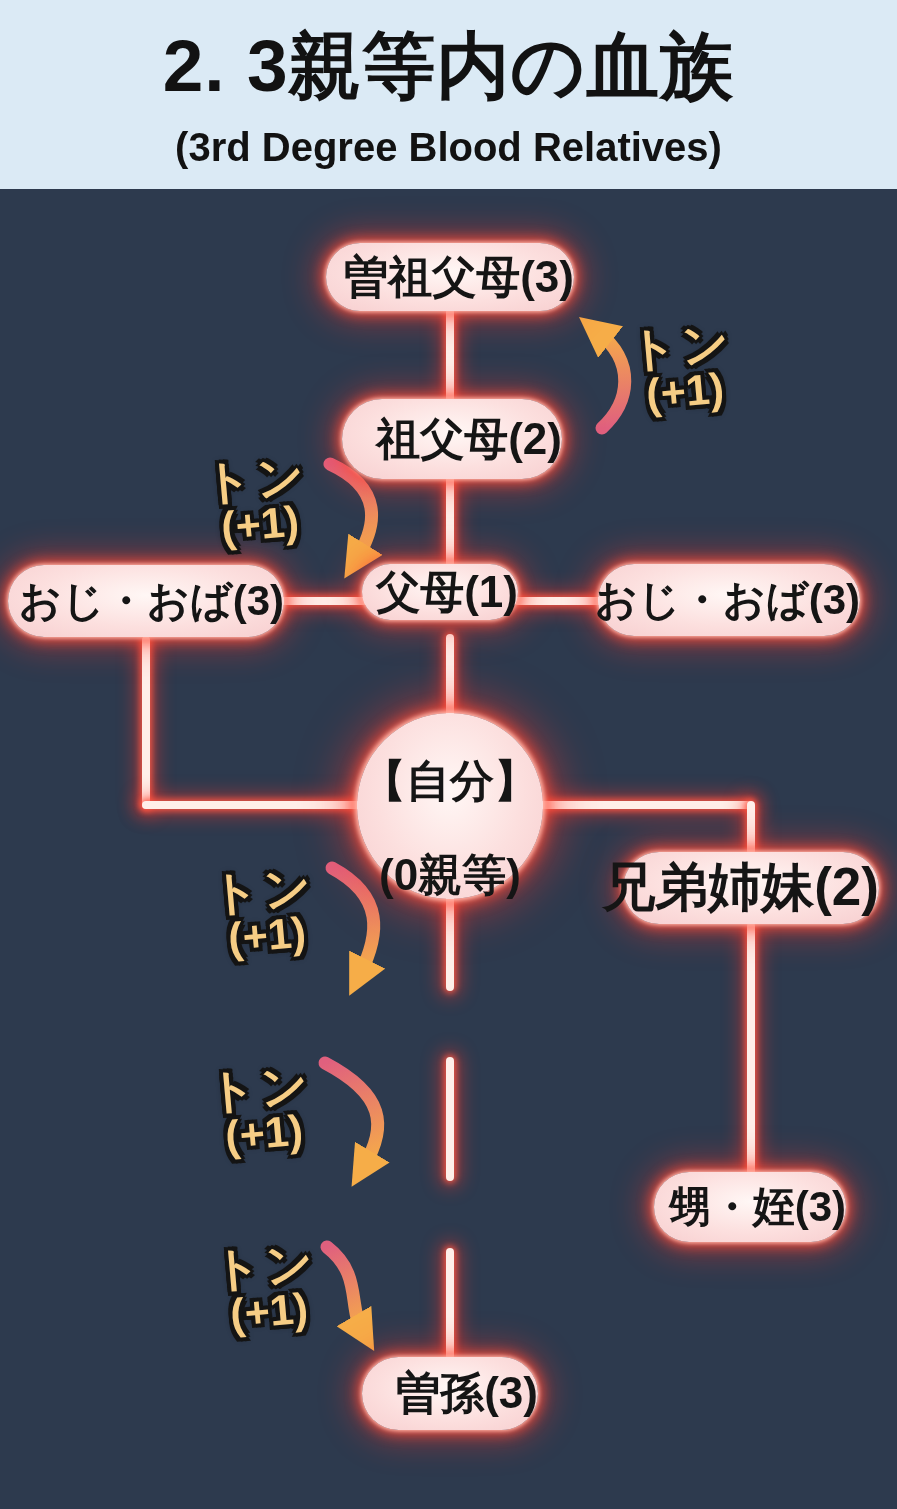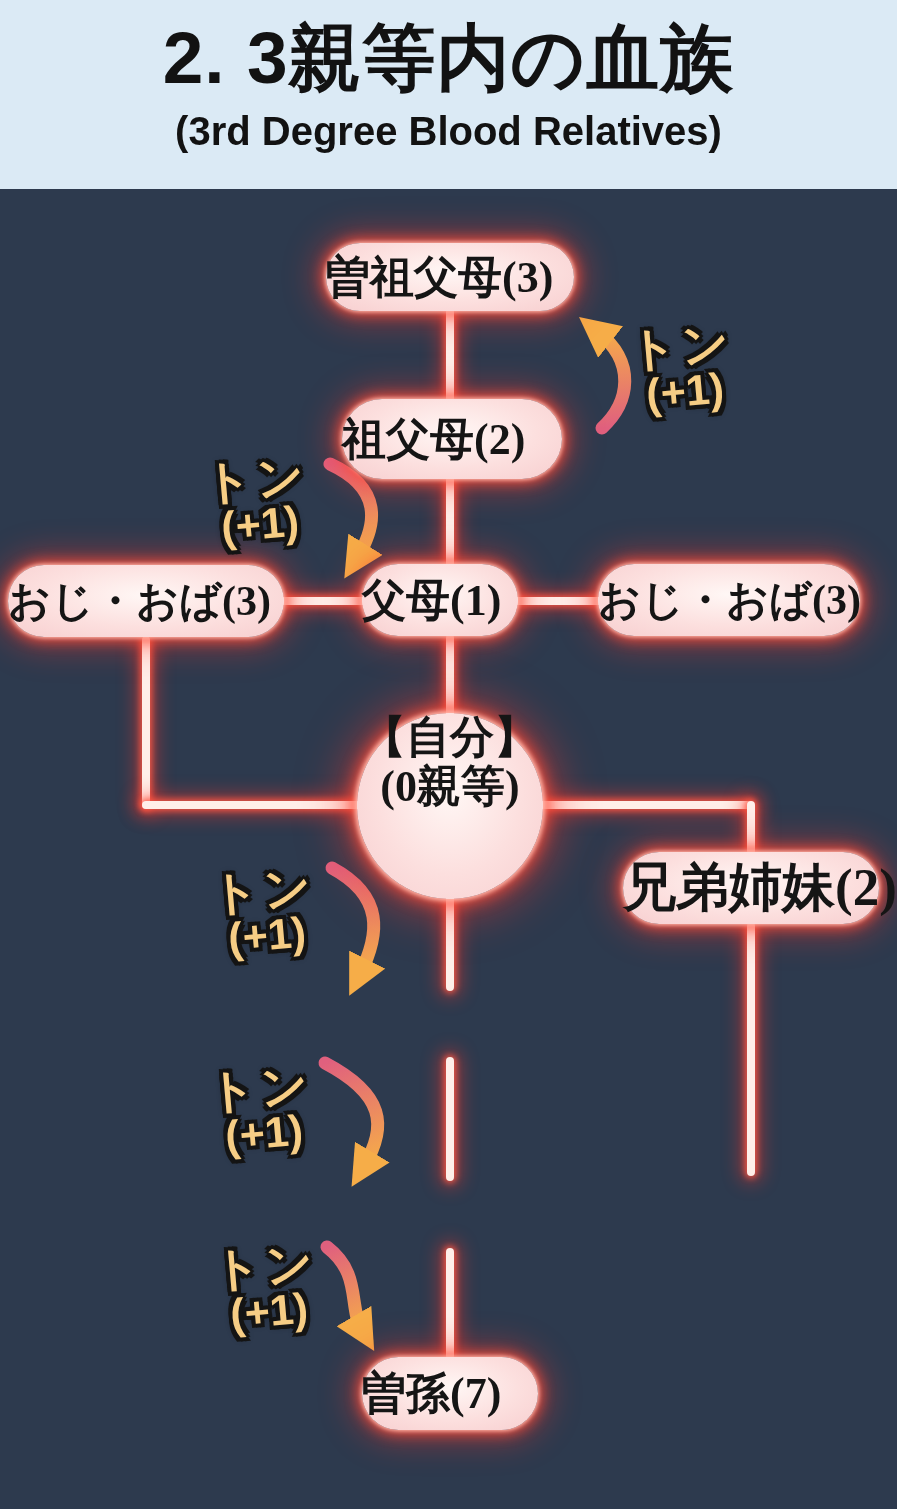--- a/index.html
+++ b/index.html
@@ -4,41 +4,41 @@
 <style>
   html,body{margin:0;padding:0;background:#222;}
   #stage{
     position:relative;width:897px;height:1509px;overflow:hidden;
     background:#2d3a4e;
     font-family:"Liberation Sans","DejaVu Sans",sans-serif;
   }
   
   #header{position:absolute;left:0;top:0;width:897px;height:189px;background:#dbeaf5;}
   #title{
-    margin:0;padding-top:10px;text-align:center;
+    margin:8px;padding-top:10px;text-align:center;
     font-size:73px;font-weight:bold;color:#121212;letter-spacing:1px;white-space:nowrap;
   }
   #subtitle{
     margin:0;text-align:center;font-size:40px;font-weight:bold;color:#121212;white-space:nowrap;
   }
   
   .line{
     position:absolute;background:#ffefe9;border-radius:4px;
     box-shadow:0 0 6px 2px rgba(255,90,70,.9),0 0 18px 7px rgba(255,55,45,.45);
   }
   
   .node{
-    position:absolute;display:flex;align-items:center;justify-content:flex-start;
+    position:absolute;display:flex;align-items:center;justify-content:flex-end;
     border-radius:40px;
     background:radial-gradient(ellipse at 50% 42%,#fff7f5 0%,#fcdfde 55%,#f7cecf 100%);
     box-shadow:0 0 4px 1px #ffc0b4,0 0 13px 4px rgba(255,80,60,.85),0 0 32px 11px rgba(255,55,45,.42);
-    color:#151515;font-weight:bold;white-space:nowrap;text-align:center;font-family:Liberation Serif, serif;
+    color:#151515;font-weight:bold;white-space:nowrap;text-align:center;
   }
   .node.circle{border-radius:50%;flex-direction:column;line-height:1.12;
-    box-shadow:0 0 5px 2px #ffc0b4,0 0 16px 5px rgba(255,80,60,.9),0 0 44px 16px rgba(255,55,45,.5);}
+    box-shadow:0 0 5px 2px #ffc0b4,0 0 16px 5px rgba(255,80,60,.9),0 0 44px 16px rgba(255,55,45,.5);gap:44px;}
   
   .steplabel{
     position:absolute;text-align:center;font-weight:bold;color:#f6cd85;
     transform:rotate(-5deg);line-height:1.02;
     text-shadow:-4px -4px 0 #141414,4px -4px 0 #141414,-4px 4px 0 #141414,4px 4px 0 #141414,
                 -4px 0 0 #141414,4px 0 0 #141414,0 -4px 0 #141414,0 4px 0 #141414,0 0 7px rgba(0,0,0,.85);
   }
   .steplabel .l1{font-size:47px;letter-spacing:4px;}
   .steplabel .l2{font-size:43px;}
   svg.overlay{position:absolute;left:0;top:0;pointer-events:none;}
@@ -108,42 +108,45 @@
   </div>
 
   <div class="node" style="left:342px;top:399px;width:220px;height:80px;font-size:44px">
     <span>祖父母(2)</span>
   </div>
 
   <div class="node" style="left:8px;top:565px;width:276px;height:72px;font-size:42px">
     <span>おじ・おば(3)</span>
   </div>
 
-  <div class="node" style="left:362px;top:564px;width:156px;height:72px;font-size:44px">
+  <div class="node" style="left:362px;top:564px;width:156px;height:56px;font-size:44px">
     <span>父母(1)</span>
   </div>
 
   <div class="node" style="left:598px;top:564px;width:262px;height:72px;font-size:42px">
     <span>おじ・おば(3)</span>
   </div>
 
   <div class="node circle" style="left:357px;top:713px;width:186px;height:186px;font-size:44px">
     <span>【自分】</span>
     <span>(0親等)</span>
   </div>
 
   <div class="node" style="left:623px;top:852px;width:256px;height:72px;font-size:53px">
     <span>兄弟姉妹(2)</span>
   </div>
 
 
 
+  <div class="node" style="left:654px;top:1172px;width:192px;height:70px;font-size:42px">
+    <span>甥・姪(3)</span>
+  </div>
 
   <div class="node" style="left:362px;top:1357px;width:176px;height:73px;font-size:44px">
-    <span>曽孫(7)</span>
+    <span>曽孫(3)</span>
   </div>
 
   <div class="steplabel" style="left:608px;top:322px;width:150px">
     <div class="l1">トン</div>
     <div class="l2">(+1)</div>
   </div>
 
   <div class="steplabel" style="left:183px;top:455px;width:150px">
     <div class="l1">トン</div>
     <div class="l2">(+1)</div>

